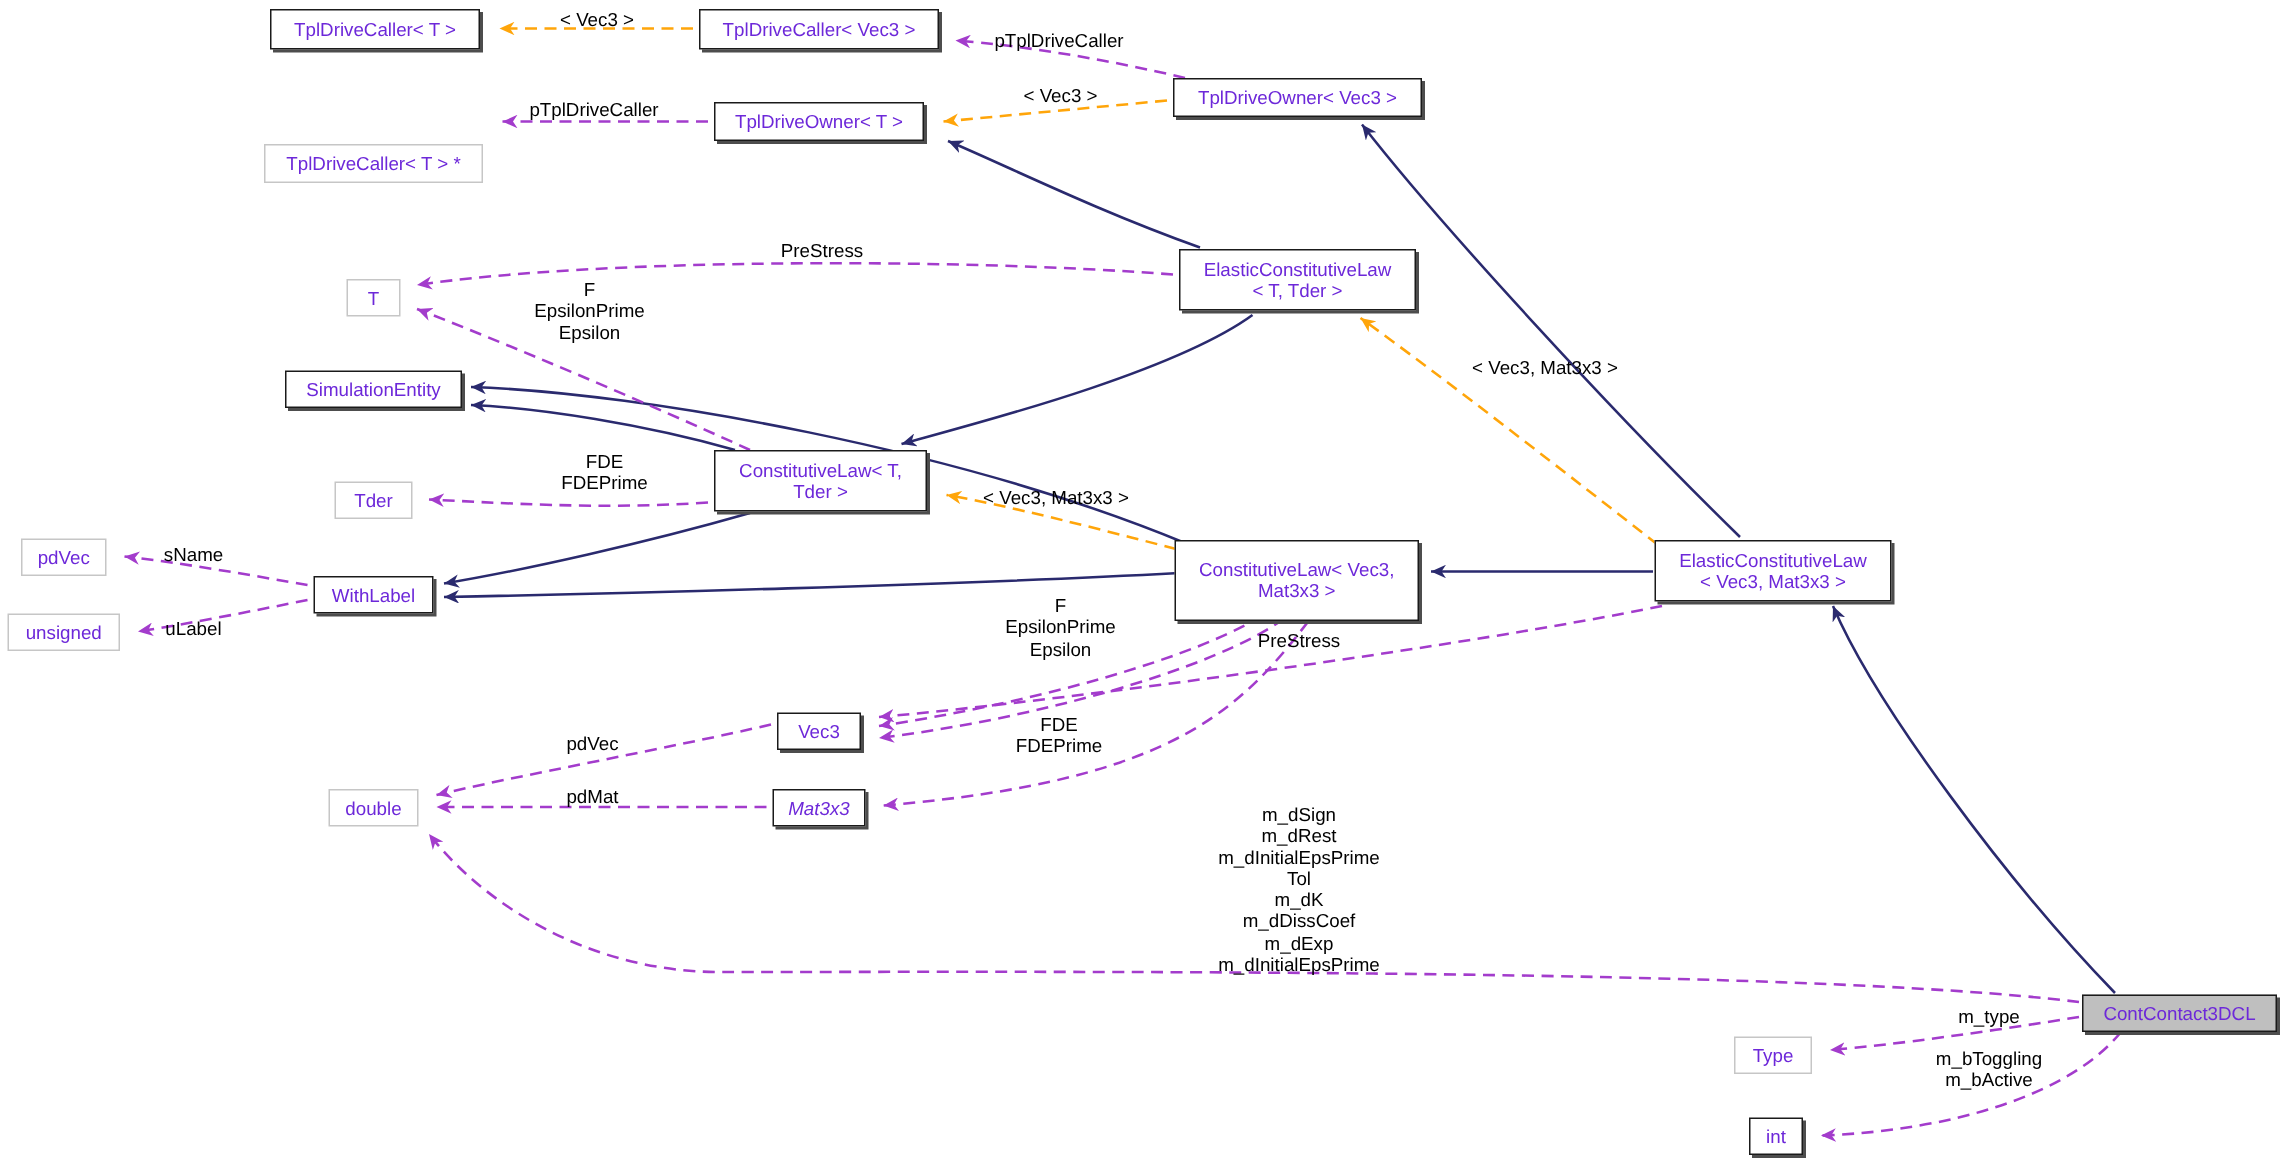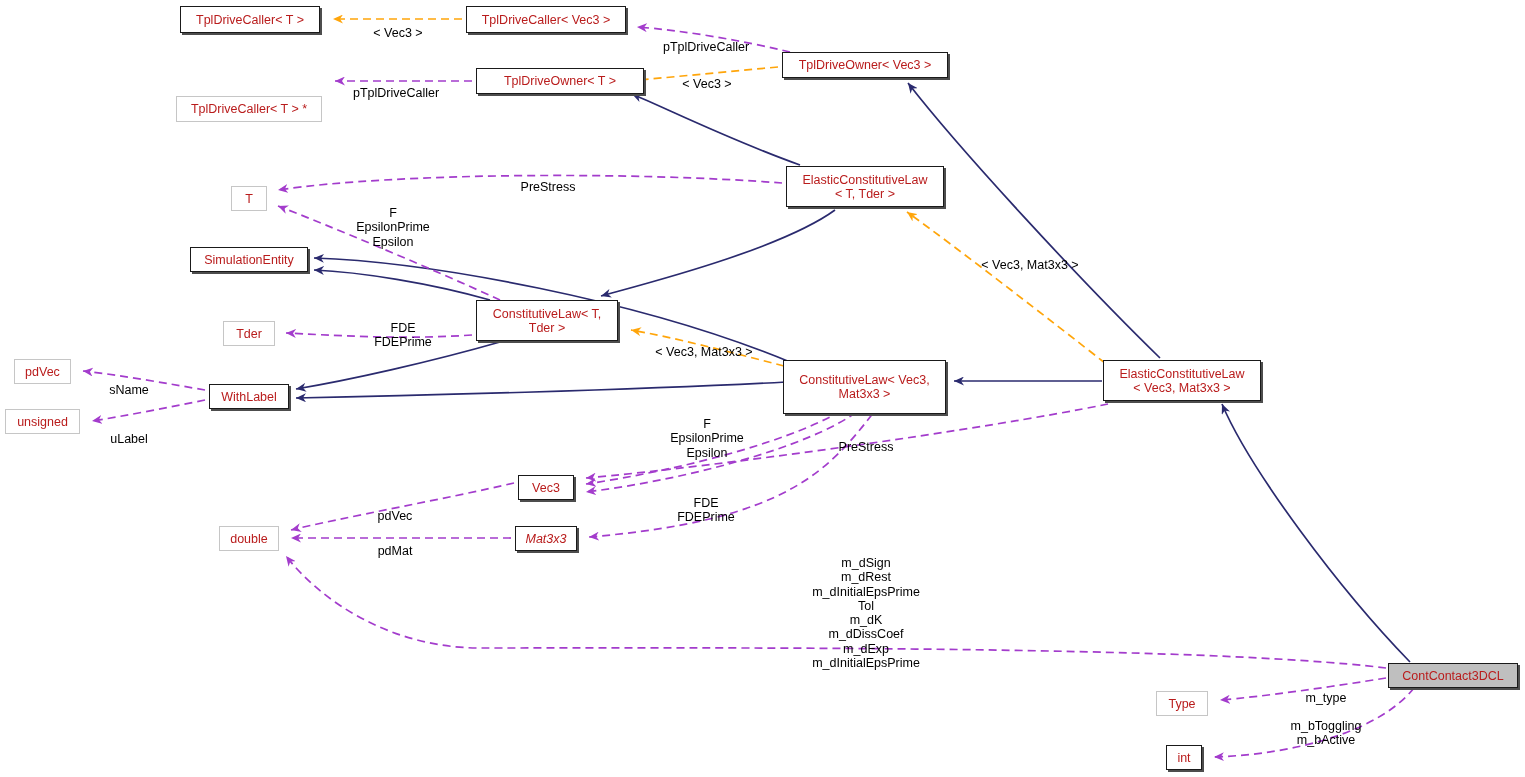--- a/index.html
+++ b/index.html
@@ -25,21 +25,21 @@
     height: 777px;
     pointer-events: none;
   }
   .node {
     position: absolute;
     box-sizing: border-box;
     background: #ffffff;
     border: 1px solid #000000;
     font-size: 12.5px;
     line-height: 14px;
-    color: #b91c1c;
+    color: #6d28d9;
     text-align: center;
     display: flex;
     align-items: center;
     justify-content: center;
     white-space: pre;
     z-index: 5;
   }
   
   .node.solid {
     border: 1px solid #1a1a1a;
@@ -58,21 +58,21 @@
   .edge-label {
     position: absolute;
     font-size: 12.5px;
     line-height: 14.3px;
     color: #000000;
     white-space: pre;
     text-align: center;
     z-index: 6;
     background: transparent;
   }
-  .el-center { transform: translateX(-50%); margin-top: 20px; }
+  .el-center { transform: translateX(-50%); }
 </style>
 </head>
 <body>
 
 <div id="diagram">
 
   <svg id="edges" viewBox="0 0 1525 777" width="1525" height="777" xmlns="http://www.w3.org/2000/svg">
     <defs>
       <marker id="arrInherit" markerWidth="11" markerHeight="9" refX="10" refY="4.5" orient="auto" markerUnits="userSpaceOnUse">
         <path d="M0,0 L10,4.5 L0,9 L3,4.5 Z" fill="#2a2a6e"></path>
@@ -117,21 +117,21 @@
       <path d="M1108,404 C980,430 720,466 586,478" stroke="#a33ccc" stroke-dasharray="8,5" marker-end="url(#arrUsage)"></path>
       <path d="M1386,668 C1200,645 700,648 480,648 C390,648 320,600 286,556" stroke="#a33ccc" stroke-dasharray="8,5" marker-end="url(#arrUsage)"></path>
       <path d="M1386,678 C1330,687 1260,697 1220,700" stroke="#a33ccc" stroke-dasharray="8,5" marker-end="url(#arrUsage)"></path>
       <path d="M1414,688 C1380,730 1300,754 1214,757" stroke="#a33ccc" stroke-dasharray="8,5" marker-end="url(#arrUsage)"></path>
     </g>
   </svg>
 
   <div class="node solid" style="left:180px;  top:6px;   width:140px; height:27px;">TplDriveCaller&lt; T &gt;</div>
   <div class="node solid" style="left:466px;  top:6px;   width:160px; height:27px;">TplDriveCaller&lt; Vec3 &gt;</div>
   <div class="node light" style="left:176px;  top:68px;  width:146px; height:26px;margin-top:28px;">TplDriveCaller&lt; T &gt; *</div>
-  <div class="node solid" style="left:476px;  top:68px;  width:168px; height:26px;">TplDriveOwner&lt; T &gt;</div>
+  <div class="node solid" style="left:476px;  top:68px;  width:140px; height:26px;">TplDriveOwner&lt; T &gt;</div>
   <div class="node solid" style="left:782px;  top:52px;  width:166px; height:26px;">TplDriveOwner&lt; Vec3 &gt;</div>
   <div class="node solid" style="left:786px;  top:166px; width:158px; height:41px;">ElasticConstitutiveLaw
 &lt; T, Tder &gt;</div>
   <div class="node light" style="left:231px;  top:186px; width:36px;  height:25px;">T</div>
   <div class="node solid" style="left:190px;  top:247px; width:118px; height:25px;">SimulationEntity</div>
   <div class="node solid" style="left:476px;  top:300px; width:142px; height:41px;">ConstitutiveLaw&lt; T,
 Tder &gt;</div>
   <div class="node light" style="left:223px;  top:321px; width:52px;  height:25px;">Tder</div>
   <div class="node solid" style="left:783px;  top:360px; width:163px; height:54px;">ConstitutiveLaw&lt; Vec3,
 Mat3x3 &gt;</div>

